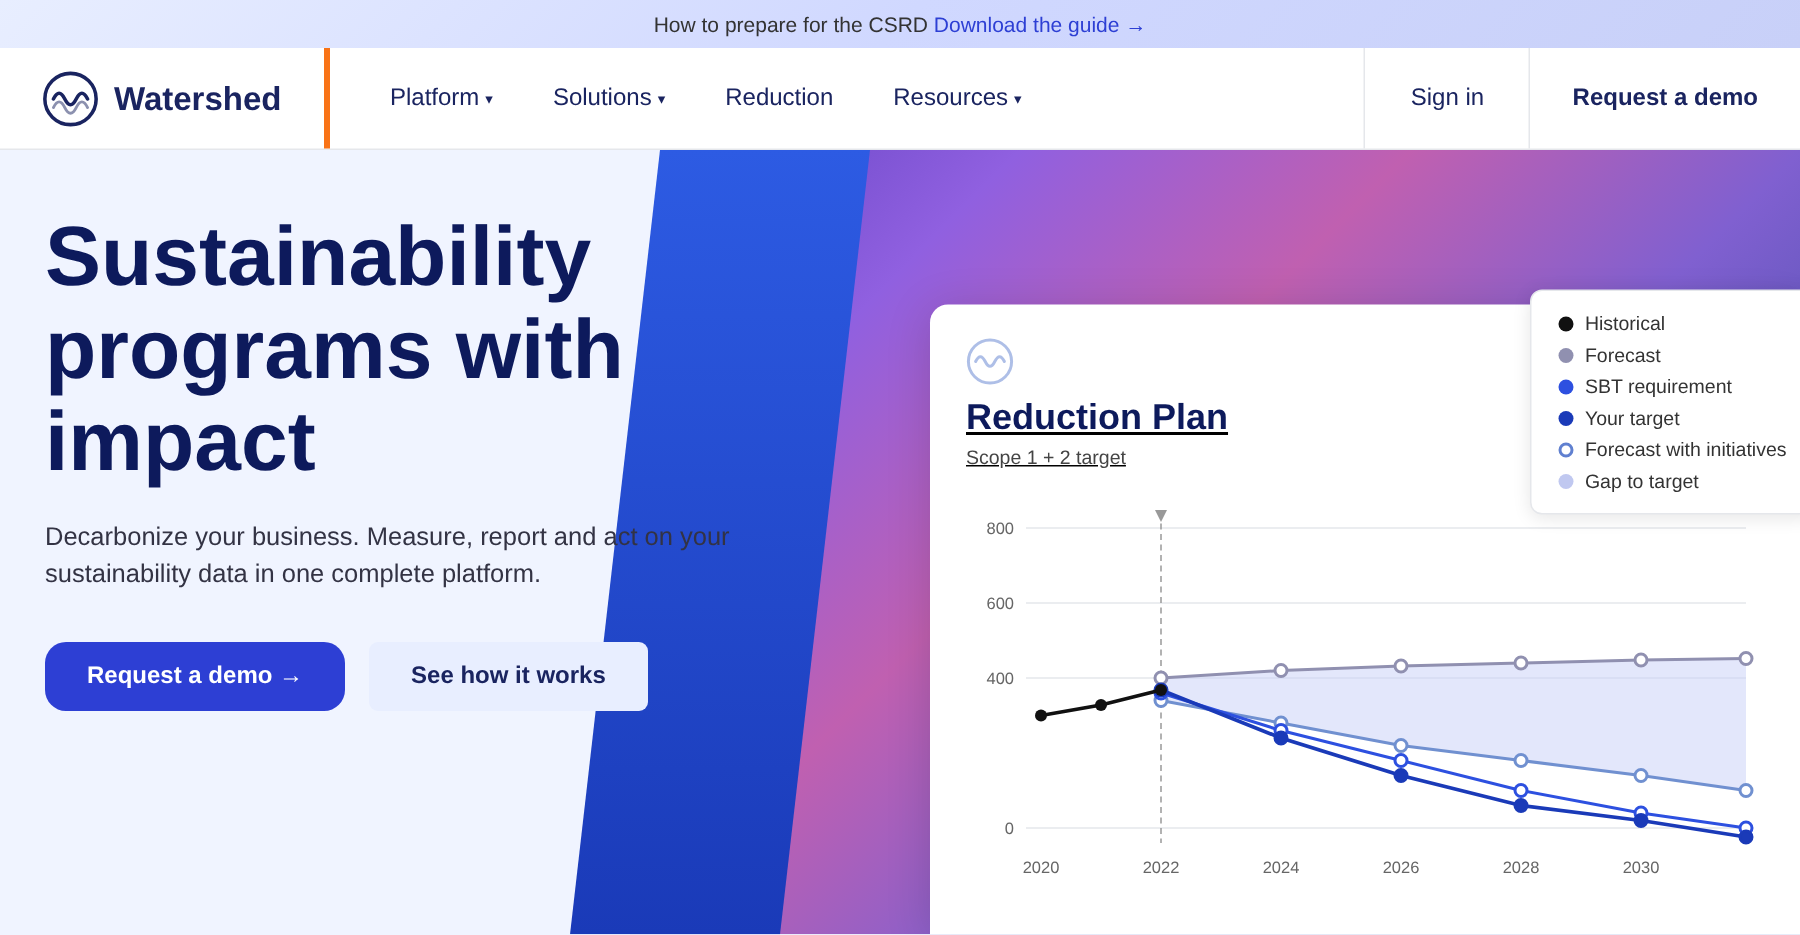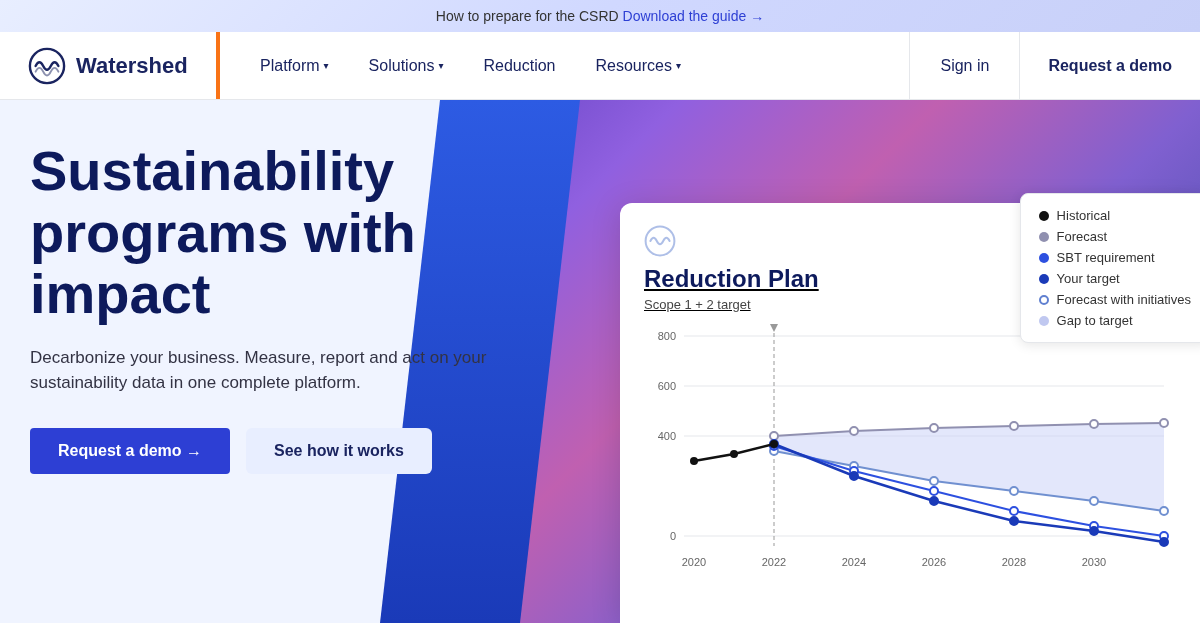--- a/index.html
+++ b/index.html
@@ -162,21 +162,21 @@
     }
     .hero-buttons {
       display: flex;
       gap: 16px;
       align-items: center;
     }
     .btn-primary {
       background: #2d3fd4;
       color: #fff;
       padding: 14px 28px;
-      border-radius: 4px;
+      border-radius: 14px;
       font-size: 16px;
       font-weight: 600;
       cursor: pointer;
       border: none;
       display: flex;
       align-items: center;
       gap: 8px;
     }
     .btn-secondary {
       background: #e8eeff;
@@ -208,21 +208,21 @@
     }
     .reduction-plan-title {
       font-size: 24px;
       font-weight: 700;
       color: #0d1a5c;
       margin-bottom: 4px;
     }
     .scope-label {
       font-size: 13px;
       color: #444;
-      margin-bottom: 0;
+      margin-bottom: 16px;
     }
 
     
     .legend-box {
       position: absolute;
       top: -10px;
       right: -10px;
       background: #fff;
       border: 1px solid #e5e7eb;
       border-radius: 8px;

